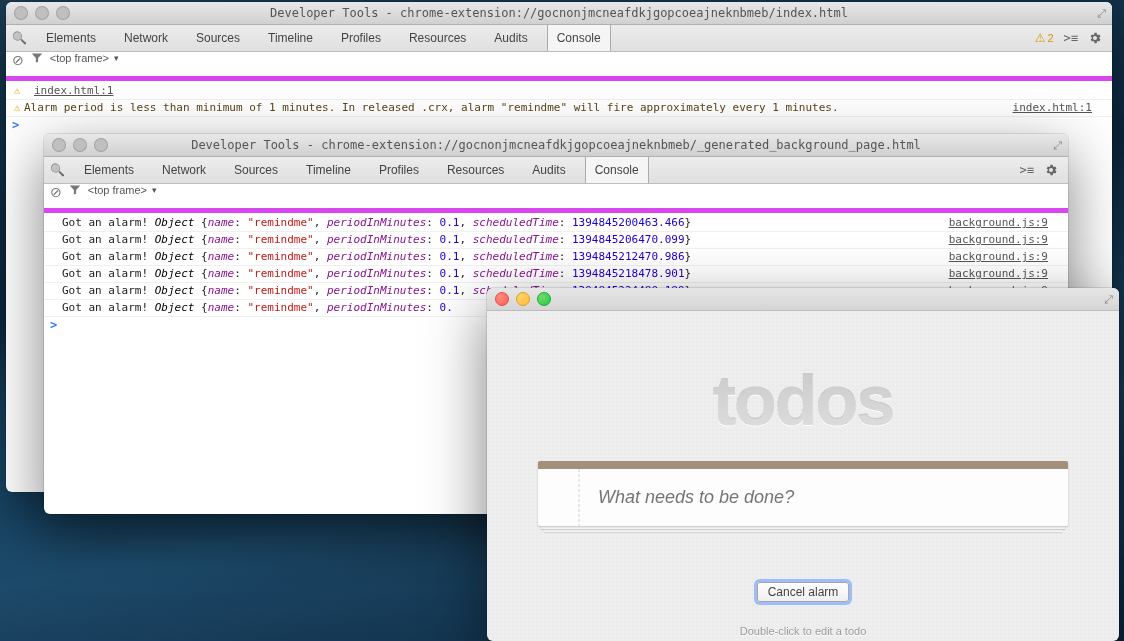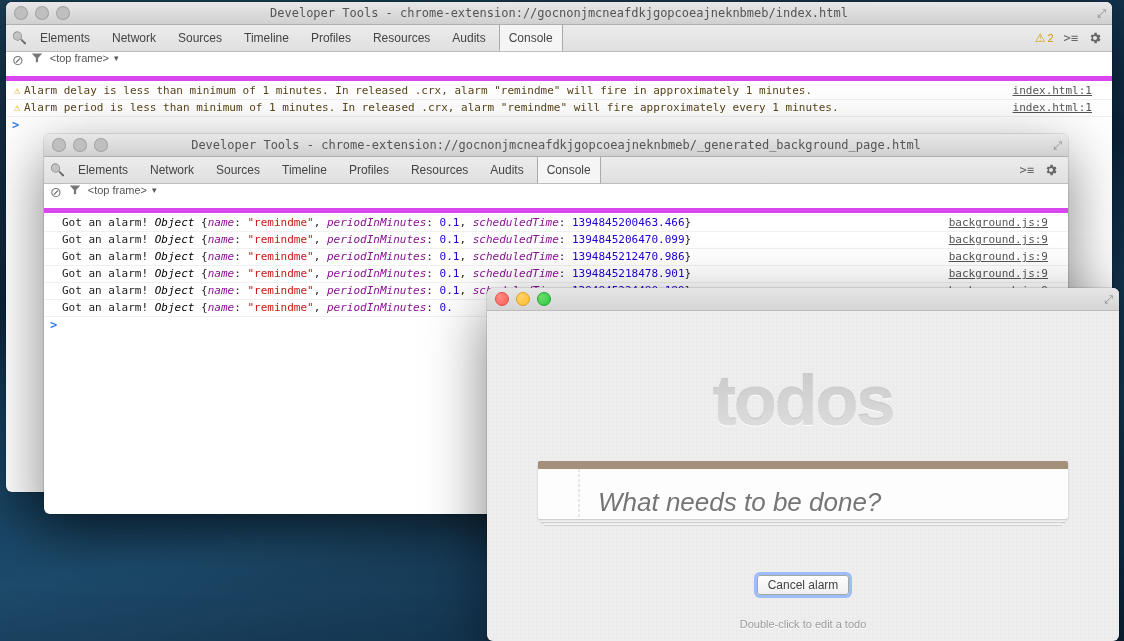--- a/index.html
+++ b/index.html
@@ -80,21 +80,21 @@
   
   .devtools-toolbar {
     height: 26px;
     background: linear-gradient(#ececec, #e0e0e0);
     border-bottom: 1px solid #bdbdbd;
     display: flex;
     align-items: center;
     font-size: 12px;
     color: #444;
     padding: 0 6px;
-    gap: 4px;
+    gap: 10px;
   }
   .devtools-toolbar .tab {
     padding: 0 9px;
     height: 26px;
     line-height: 26px;
     cursor: default;
   }
   .devtools-toolbar .tab.active {
     border-left: 1px solid #aaa;
     border-right: 1px solid #aaa;
@@ -219,22 +219,22 @@
   .todo-card::before {
     content:"";
     position:absolute;
     left: 40px; top:0; bottom:0;
     width: 2px;
     background: repeating-linear-gradient(to bottom, #e6e6e6 0 3px, transparent 3px 5px);
   }
   .todo-input {
     width: 100%;
     border: none;
-    padding: 18px 18px 1px 60px;
-    font-size: 26px;
+    padding: 18px 18px 18px 60px;
+    font-size: 18px;
     font-style: italic;
     color: #a9a9a9;
     background: transparent;
     box-sizing: border-box;
     outline: none;
   }
   .cancel-alarm {
     margin-top: 56px;
     font-size: 12px;
     padding: 2px 10px;
@@ -301,21 +301,20 @@
         </svg>
     </span>
     <span class="frame-select">
         <span>&lt;top frame&gt;</span>
       </span>
   </div>
 
   <div class="console-body">
     <div class="console-line warn">
       <span class="msg-icon"></span>
-      <span class="msg-text">Alarm delay is less than minimum of 1 minutes. In released .crx, alarm "remindme" will fire in approximately 1 minutes.</span>
       <span class="msg-src">index.html:1</span>
     </div>
     <div class="console-line warn">
       <span class="msg-icon"></span>
       <span class="msg-text">Alarm period is less than minimum of 1 minutes. In released .crx, alarm "remindme" will fire approximately every 1 minutes.</span>
       <span class="msg-src">index.html:1</span>
     </div>
     <div class="prompt-caret">&gt;</div>
   </div>
 </div>

